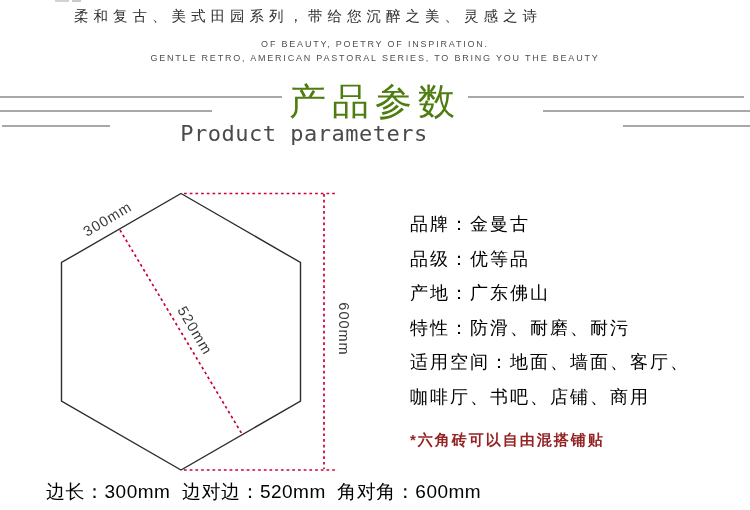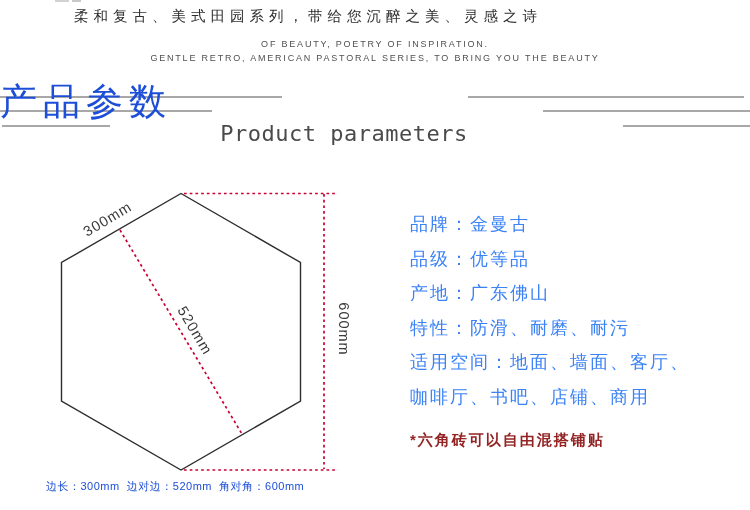--- a/index.html
+++ b/index.html
@@ -18,49 +18,48 @@
   }
   .tagline-en {
     position:absolute; left:0; width:750px; text-align:center;
     font-size:9px; letter-spacing:1.8px; color:#4f4f4f;
   }
   .tagline-en.l1 { top:25px;margin-top:28px; }
   .tagline-en.l2 { top:39px; }
 
   
   .title-cn {
-    position:absolute; top:77px; left:0; width:750px; text-align:left;
-    font-size:37px; letter-spacing:6px; color:#1d4ed8; font-weight:300;
+    position:absolute; top:77px; left:0; width:750px; text-align:center;
+    font-size:37px; letter-spacing:6px; color:#4d7c0f; font-weight:300;
   }
   .title-en {
     position:absolute; top:121px; left:0; width:608px; text-align:center;
     font-size:22px; letter-spacing:0.5px; color:#4a4a4a; font-weight:400;
     font-family:"DejaVu Sans Mono", monospace;
-    padding-left:40px;
   }
   .deco { position:absolute; height:2px; background:#a8a8a8; }
 
   
   svg.diagram { position:absolute; left:0; top:170px; width:400px; height:340px; }
   .hexline { fill:none; stroke:#2d2d2d; stroke-width:1.4; }
   .redline { stroke:#cc0033; stroke-width:1.7; stroke-dasharray:2.7 3; fill:none; }
   .dimtext {
     font-size:14.5px; fill:#3a3a3a; letter-spacing:1px;
     text-anchor:middle; dominant-baseline:middle;
     font-family:"Liberation Sans", sans-serif;
   }
   .caption {
     position:absolute; left:46px; top:479px; white-space:pre;
-    font-size:11px; letter-spacing:0.5px; color:#1d4ed8;
+    font-size:19px; letter-spacing:0.5px; color:#000000;
   }
 
   
   .specs { position:absolute; left:410px; top:207px; width:330px; }
   .spec-line {
-    font-size:18px; line-height:34.5px; letter-spacing:2px; color:#3b82f6;
+    font-size:18px; line-height:34.5px; letter-spacing:2px; color:#000000;
   }
   .note {
     margin-top:14px; font-size:15px; line-height:24px; letter-spacing:2px;
     color:#942323; font-weight:bold;
   }
 </style>
 </head>
 <body>
 
 <div class="page">

